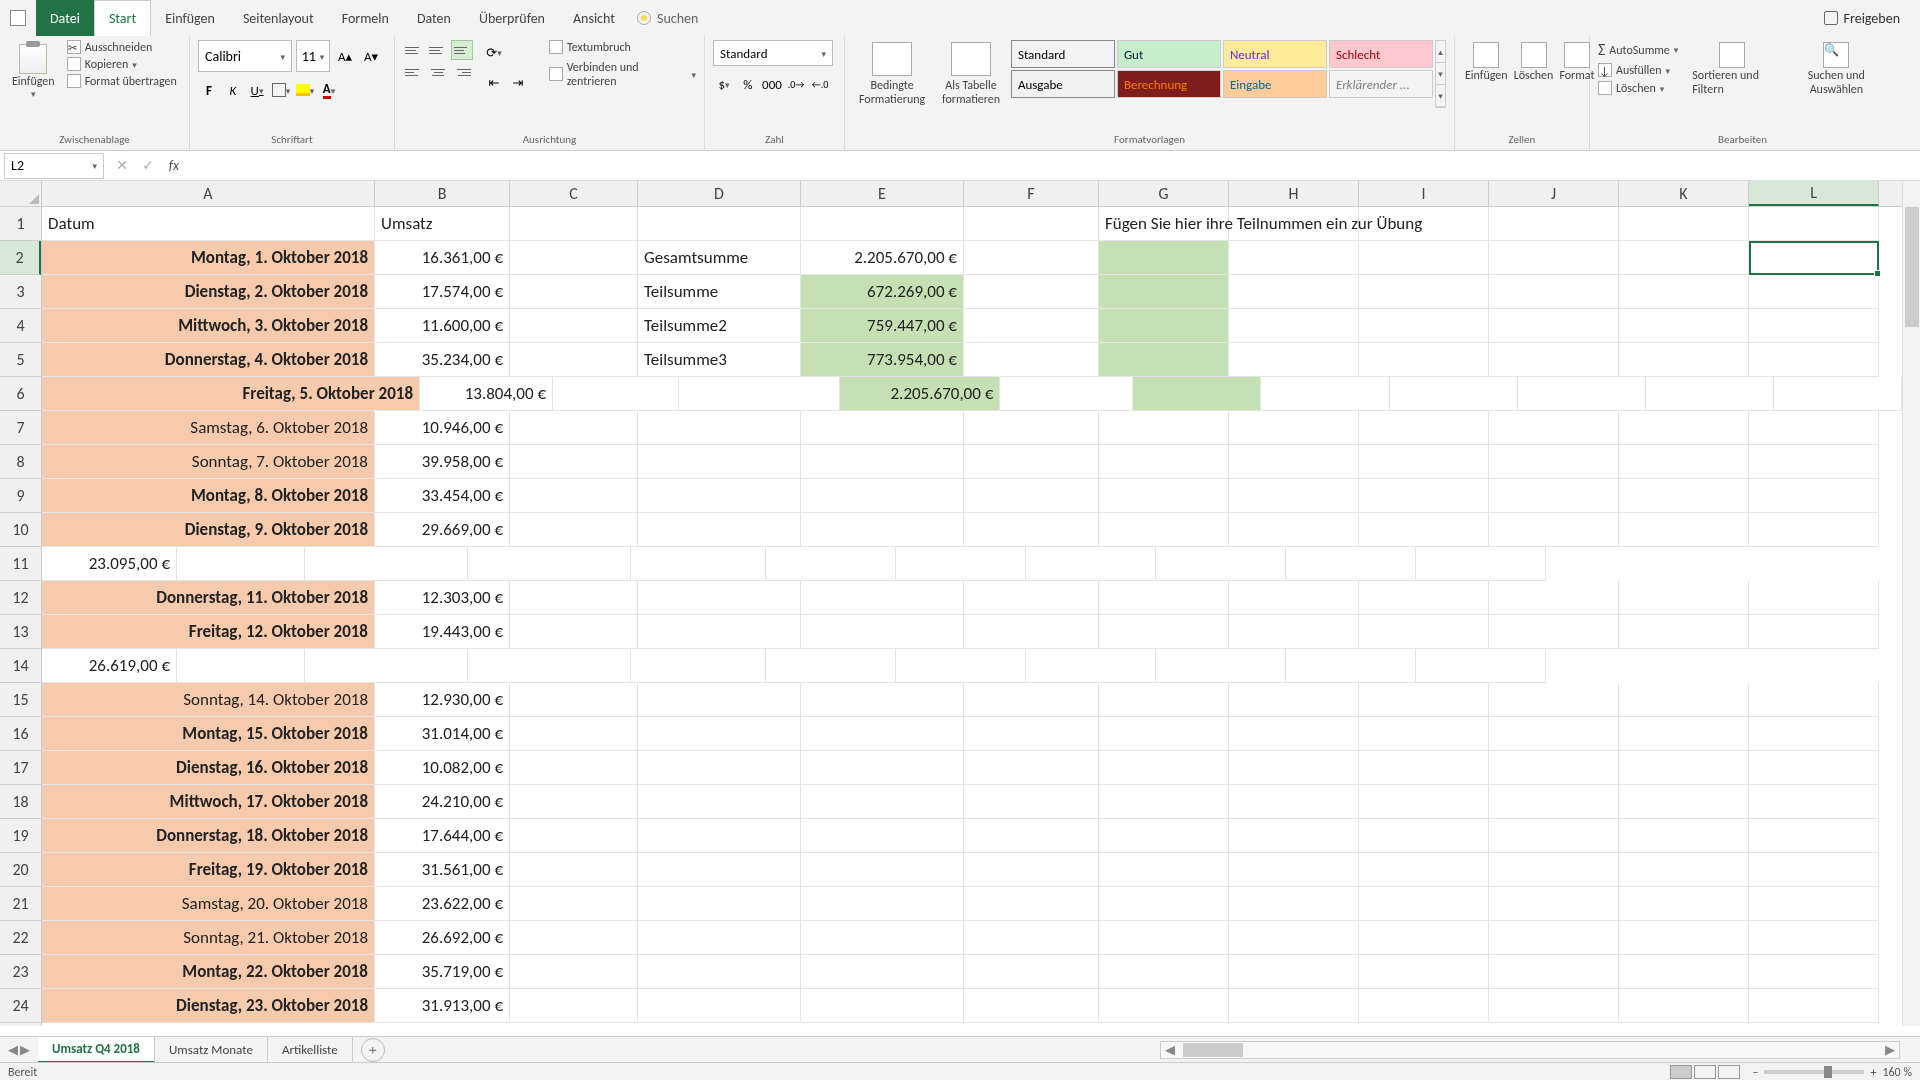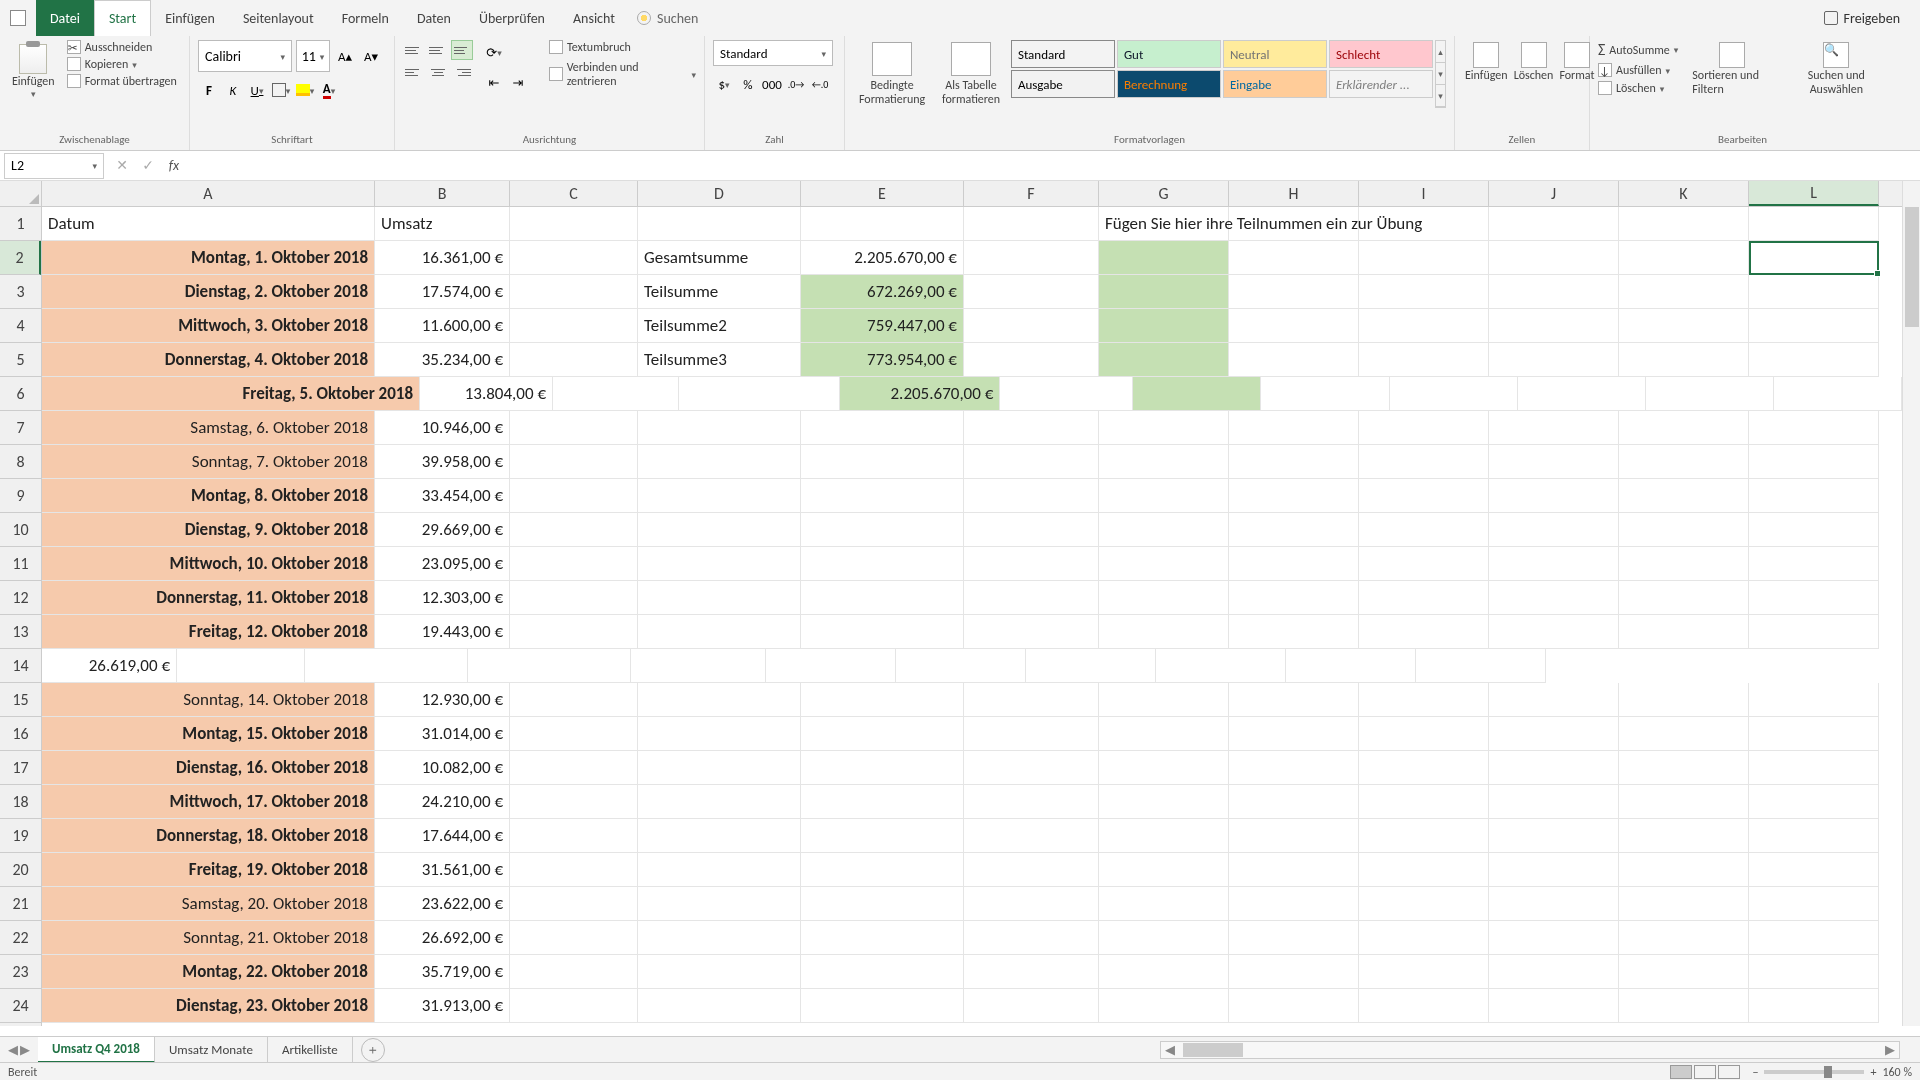--- a/index.html
+++ b/index.html
@@ -281,24 +281,24 @@
           <div class="style-ico"></div>
           <span style="text-align:center">Bedingte Formatierung</span>
         </div>
       <div class="style-big">
           <div class="style-ico"></div>
           <span style="text-align:center">Als Tabelle formatieren</span>
         </div>
       <div class="style-grid">
         <div class="style-cell" style="border:1px solid #888">Standard</div>
         <div class="style-cell" style="background:#c6efce;color:#0f172a">Gut</div>
-        <div class="style-cell" style="background:#ffeb9c;color:#737373">Neutral</div>
+        <div class="style-cell" style="background:#ffeb9c;color:#6d28d9">Neutral</div>
         <div class="style-cell" style="background:#ffc7ce;color:#9c0006">Schlecht</div>
         <div class="style-cell" style="background:#f2f2f2;border:1px solid #888">Ausgabe</div>
-        <div class="style-cell" style="background:#0c4a6e;color:#fa7d00">Berechnung</div>
+        <div class="style-cell" style="background:#7f1d1d;color:#fa7d00">Berechnung</div>
         <div class="style-cell" style="background:#ffcc99;color:#0369a1">Eingabe</div>
         <div class="style-cell" style="color:#7f7f7f;font-style:italic">Erklärender ...</div>
       </div>
       <div class="more-styles">
           <div>▴</div>
           <div>▾</div>
           <div>▾</div>
         </div>
     </div>
     <div class="group-label">Formatvorlagen</div>
@@ -544,21 +544,20 @@
         <div class="cell right" style="width: 163px;"></div>
         <div class="cell " style="width: 135px;"></div>
         <div class="cell " style="width: 130px;"></div>
         <div class="cell " style="width: 130px;"></div>
         <div class="cell " style="width: 130px;"></div>
         <div class="cell " style="width: 130px;"></div>
         <div class="cell " style="width: 130px;"></div>
         <div class="cell " style="width: 130px;"></div>
       </div>
       <div class="crow">
-        <div class="cell right peach bold-c" style="width: 333px;">Mittwoch, 10. Oktober 2018</div>
         <div class="cell right" style="width: 135px;">23.095,00 €</div>
         <div class="cell " style="width: 128px;"></div>
         <div class="cell " style="width: 163px;"></div>
         <div class="cell right" style="width: 163px;"></div>
         <div class="cell " style="width: 135px;"></div>
         <div class="cell " style="width: 130px;"></div>
         <div class="cell " style="width: 130px;"></div>
         <div class="cell " style="width: 130px;"></div>
         <div class="cell " style="width: 130px;"></div>
         <div class="cell " style="width: 130px;"></div>

